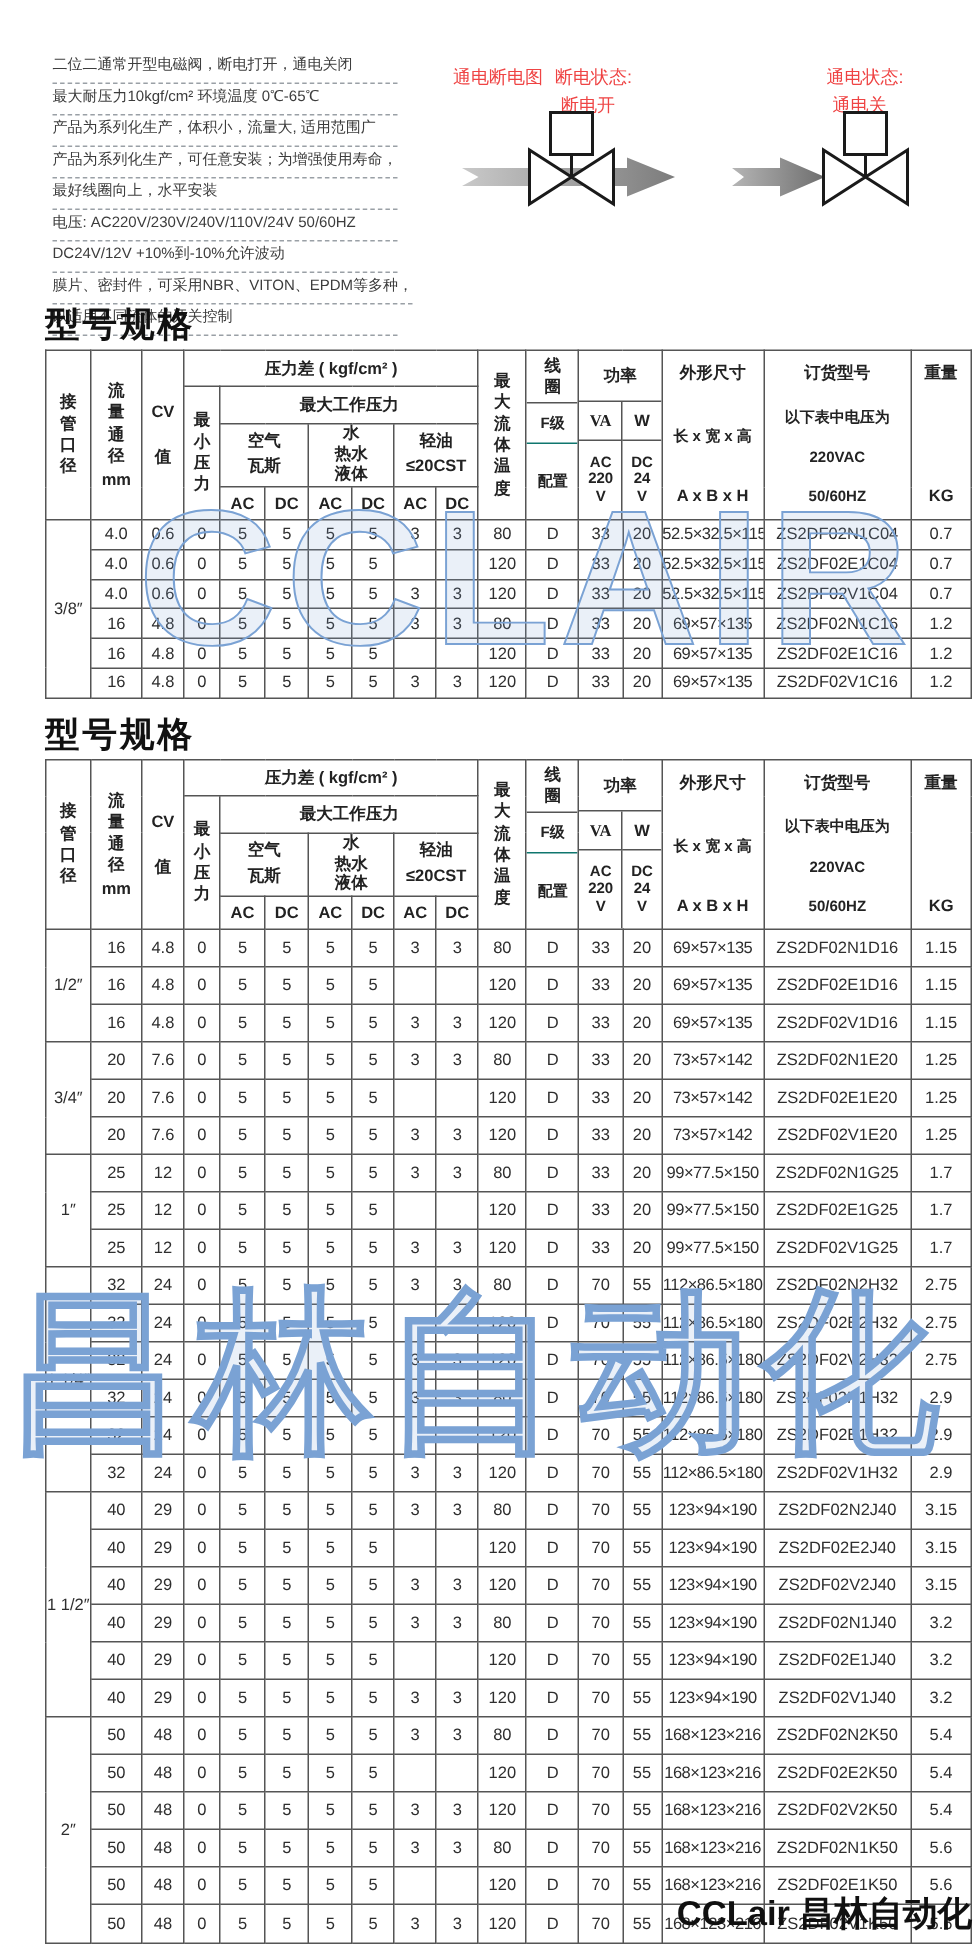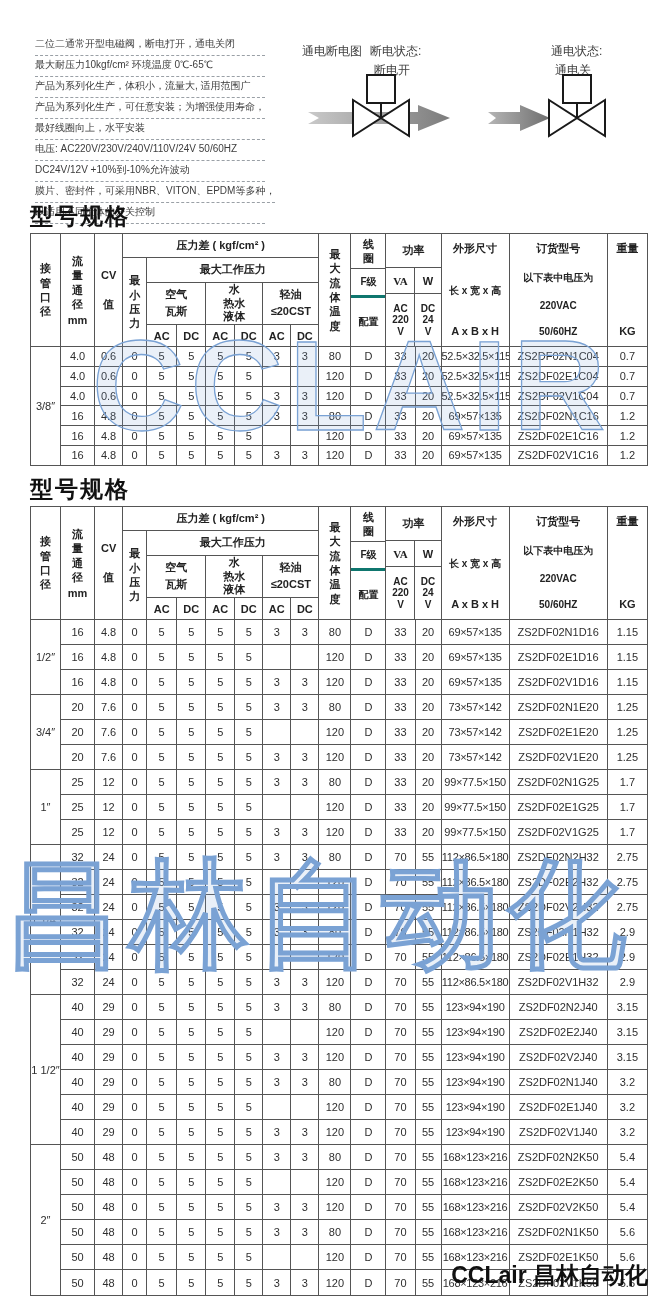--- a/index.html
+++ b/index.html
@@ -11,21 +11,21 @@
   
   .intro{position:absolute;left:35px;top:6px;width:300px;z-index:2;margin-top:30px;}
   .intro-line{
     white-space:nowrap;width:fit-content;min-width:230px;
     font-size:10px;color:#3c3c3c;line-height:12px;
     padding:2px 0 5px;margin-bottom:1px;
     border-bottom:1px dashed #9aa0a6;
   }
   
   .diagram{position:absolute;left:298px;top:40px;width:352px;height:125px;z-index:2;}
-  .dg-label{position:absolute;font-size:12px;color:#404040;white-space:nowrap;}
+  .dg-label{position:absolute;font-size:12px;color:#ef4444;white-space:nowrap;}
   .dg-title{left:4px;top:3px;}
   .off-label{left:72px;top:3px;}
   .off-value{left:76px;top:22px;}
   .on-label{left:253px;top:3px;}
   .on-value{left:257px;top:22px;}
   .valve-svg{position:absolute;top:32px;}
   .valve-open{left:8px;}
   .valve-closed{left:188px;}
   
   .sec-title{
@@ -49,21 +49,21 @@
   tr.hr1{height:24px;} tr.hr2{height:24px;} tr.hr3{height:42px;} tr.hr4{height:22px;}
   .vt{display:inline-block;width:13px;word-break:break-all;line-height:1.3;font-size:11px;}
   .hz{display:block;font-size:11px;margin-top:3px;}
   .blk{display:block;}
   .gap{margin-top:16px;}
   .lines{white-space:pre-line;line-height:1.55;}
   .lines-tight{white-space:pre-line;line-height:1.15;font-size:10px;}
   th.p0{padding:0;}
   .stack{display:flex;flex-direction:column;height:112px;}
   .stack .s1{height:34px;display:flex;align-items:center;justify-content:center;border-bottom:1px solid #555;}
-  .stack .s2{height:26px;display:flex;align-items:center;justify-content:center;border-bottom:3px solid #0f766e;font-size:10px;}
+  .stack .s2{height:26px;display:flex;align-items:center;justify-content:center;border-bottom:1px solid #0f766e;font-size:10px;}
   .stack .s3{flex:1;display:flex;align-items:center;justify-content:center;font-size:10px;}
   .pgrid{display:grid;grid-template-columns:29px 1fr;grid-template-rows:34px 26px 1fr;height:112px;}
   .pg-title{grid-column:1/3;display:flex;align-items:center;justify-content:center;border-bottom:1px solid #555;}
   .pg-va{border-right:1px solid #555;border-bottom:1px solid #555;display:flex;align-items:center;justify-content:center;font-family:Liberation Serif, serif;}
   .pg-w{border-bottom:1px solid #555;display:flex;align-items:center;justify-content:center;}
   .pg-vasub{border-right:1px solid #555;display:flex;align-items:center;justify-content:center;}
   .pg-wsub{display:flex;align-items:center;justify-content:center;}
   .vstack{display:flex;flex-direction:column;justify-content:space-between;height:112px;box-sizing:border-box;padding:7px 1px 9px;}
   .vstack .small{font-size:10px;font-weight:bold;}
   table.spec tbody td{font-size:11px;}

